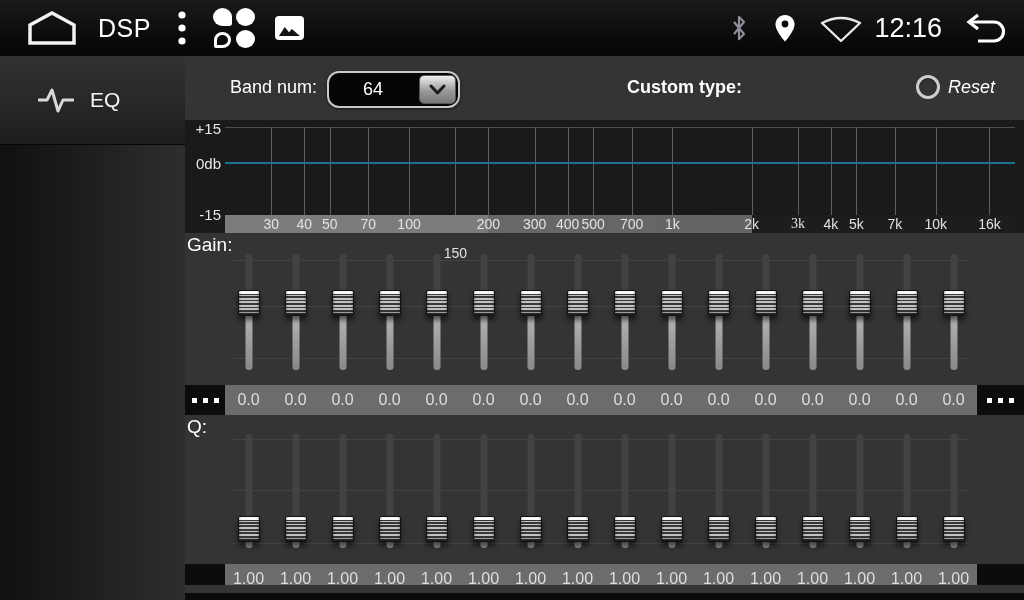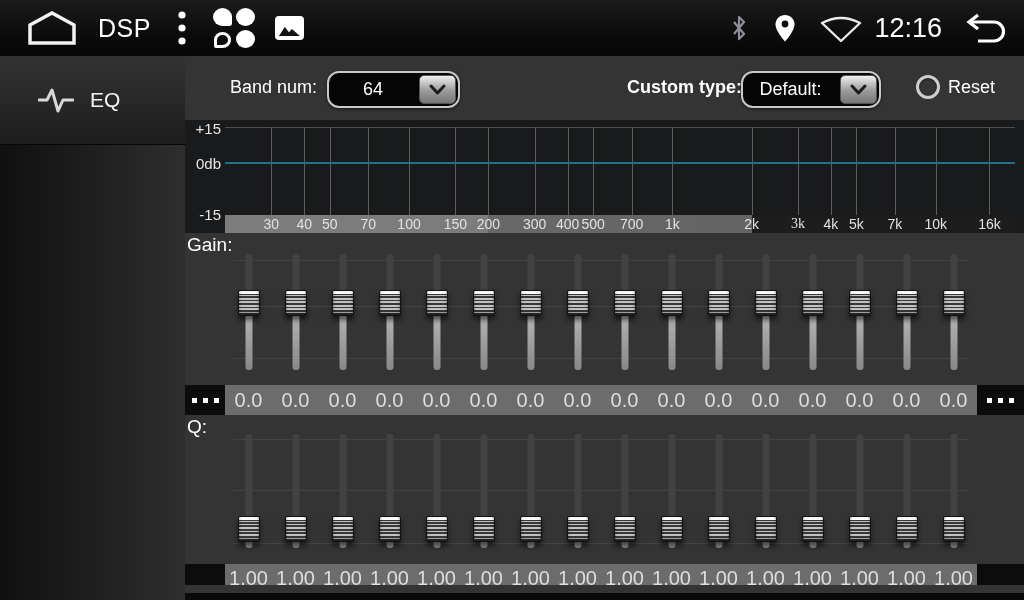--- a/index.html
+++ b/index.html
@@ -75,21 +75,21 @@
     background:linear-gradient(180deg,#fafafa 0 3px,rgba(0,0,0,0) 3px),
       repeating-linear-gradient(180deg,#c2c2c2 0 1.5px,#383838 1.5px 3.5px);
     box-shadow:0 4px 5px rgba(0,0,0,.55), inset 0 -2px 3px rgba(0,0,0,.5); }
 
   .value-row { position:absolute; left:0; width:839px; display:flex; }
   .more-box { background:#0c0c0c; display:flex; align-items:center; justify-content:center; gap:6px; cursor:pointer; }
   .more-box.l { width:40px; }
   .more-box.r { width:47px; }
   .more-box i { width:5px; height:5px; background:#fff; }
   .value-strip { width:752px; background:#6c6c6c; display:flex; }
-  .vcell { width:47px; text-align:center; color:#dedede; font-size:20px; }
+  .vcell { width:47px; text-align:center; color:#dedede; font-size:16px; }
   .footer-bar { position:absolute; left:0; right:0; bottom:0; height:7px; background:#0a0a0a; }
 </style>
 </head>
 <body>
 
 <div class="screen">
 
   <header class="topbar">
     <span class="ico" style="margin-left:12px;">
       <svg width="52" height="38" viewBox="0 0 52 38">
@@ -156,31 +156,23 @@
     <div class="dropdown" style="left:142px; width:133px;">
       <span class="dd-value">64</span>
       <span class="dd-btn">
         <svg width="17" height="11" viewBox="0 0 17 11">
             <polyline points="2,2 8.5,9 15,2" fill="none" stroke="#1d1d1d" stroke-width="3" stroke-linecap="round" stroke-linejoin="round"></polyline>
           </svg>
       </span>
     </div>
 
     <span class="ctl-label" style="left:442px;font-weight:bold;">Custom type:</span>
-    <div class="dropdown" style="left:556px; width:140px;">
-      <span class="dd-value">Default:</span>
-      <span class="dd-btn">
-        <svg width="17" height="11" viewBox="0 0 17 11">
-            <polyline points="2,2 8.5,9 15,2" fill="none" stroke="#1d1d1d" stroke-width="3" stroke-linecap="round" stroke-linejoin="round"></polyline>
-          </svg>
-      </span>
-    </div>
 
     <span class="reset-circle" style="left:731px;"></span>
-    <span class="ctl-label" style="left:763px;">Reset</span>
+    <span class="ctl-label" style="left:763px;font-style:italic;">Reset</span>
 
     <div class="chart">
       <span class="ylab" style="top:0;">+15</span>
       <span class="ylab" style="top:35px;">0db</span>
       <span class="ylab" style="top:86px;">-15</span>
       <div class="plot" id="plot">
         <div class="topline"></div>
         <i class="gline" style="left: 5.86971%;"></i>
           <i class="gline" style="left: 10.0343%;"></i>
           <i class="gline" style="left: 13.2647%;"></i>
@@ -200,21 +192,21 @@
           <i class="gline" style="left: 84.8023%;"></i>
           <i class="gline" style="left: 89.9657%;"></i>
           <i class="gline" style="left: 96.7697%;"></i>
           <div class="zeroline"></div>
         <div class="axis-strip" id="freqAxis">
             <span class="ftick" style="left: 5.86971%;">30</span>
             <span class="ftick" style="left: 10.0343%;">40</span>
             <span class="ftick" style="left: 13.2647%;">50</span>
             <span class="ftick" style="left: 18.1356%;">70</span>
             <span class="ftick" style="left: 23.299%;">100</span>
-            <span class="ftick" style="left: 29.1687%;">150</span>
+            <span class="ftick" style="left: 29.1687%; margin-top: 29px;">150</span>
             <span class="ftick" style="left: 33.3333%;">200</span>
             <span class="ftick" style="left: 39.203%;">300</span>
             <span class="ftick" style="left: 43.3677%;">400</span>
             <span class="ftick" style="left: 46.598%;">500</span>
             <span class="ftick" style="left: 51.4689%;">700</span>
             <span class="ftick" style="left: 56.6323%;">1k</span>
             <span class="ftick" style="left: 66.6667%;">2k</span>
             <span class="ftick" style="left: 72.5364%; font-family: Liberation Serif, serif;">3k</span>
             <span class="ftick" style="left: 76.701%;">4k</span>
             <span class="ftick" style="left: 79.9313%;">5k</span>

